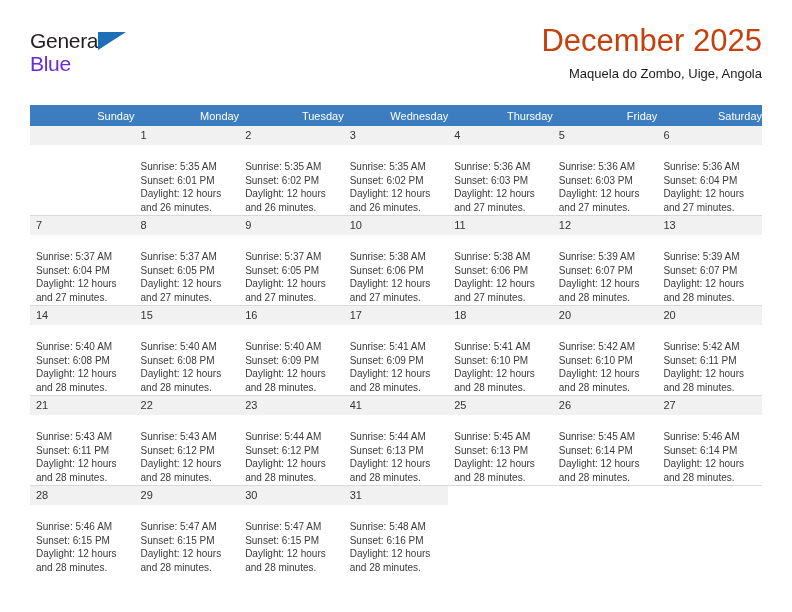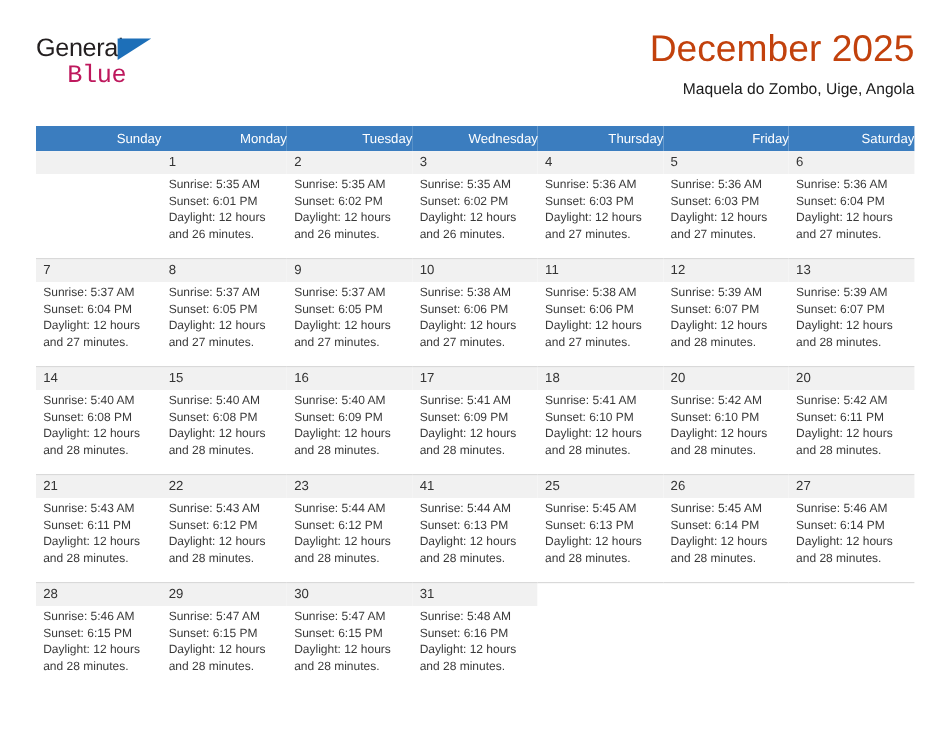--- a/index.html
+++ b/index.html
@@ -38,27 +38,25 @@
   }
   .logo-general {
     font-size: 21px;
     color: #231f20;
     letter-spacing: -0.3px;
     line-height: 1;
     display: block;
   }
   .logo-blue {
     font-size: 21px;
-    color: #be185d;
+    color: #6d28d9;
     letter-spacing: -0.3px;
     line-height: 1;
     display: block;
     margin-top: 2px;
-    margin-left: 26px;
-    font-family: Liberation Mono, monospace;
   }
   .logo-triangle {
     position: absolute;
     left: 68px;
     top: 2px;
     width: 0;
     height: 0;
     border-left: 28px solid #1d6fb8;
     border-bottom: 18px solid transparent;
   }
@@ -125,21 +123,21 @@
   .cell .daynum {
     background: #f1f1f1;
     font-size: 11px;
     color: #333333;
     padding: 3px 0 3px 6px;
     height: 13px;
     line-height: 13px;
     box-sizing: content-box;
   }
   .cell .details {
-    padding: 3px 6px 0 6px;
+    padding: 15px 6px 0 6px;
     font-size: 10px;
     line-height: 13.5px;
     color: #3a3a3a;
   }
   .cell .details div {
     white-space: nowrap;
   }
   .cell.empty .daynum {
     background: #f1f1f1;
   }

